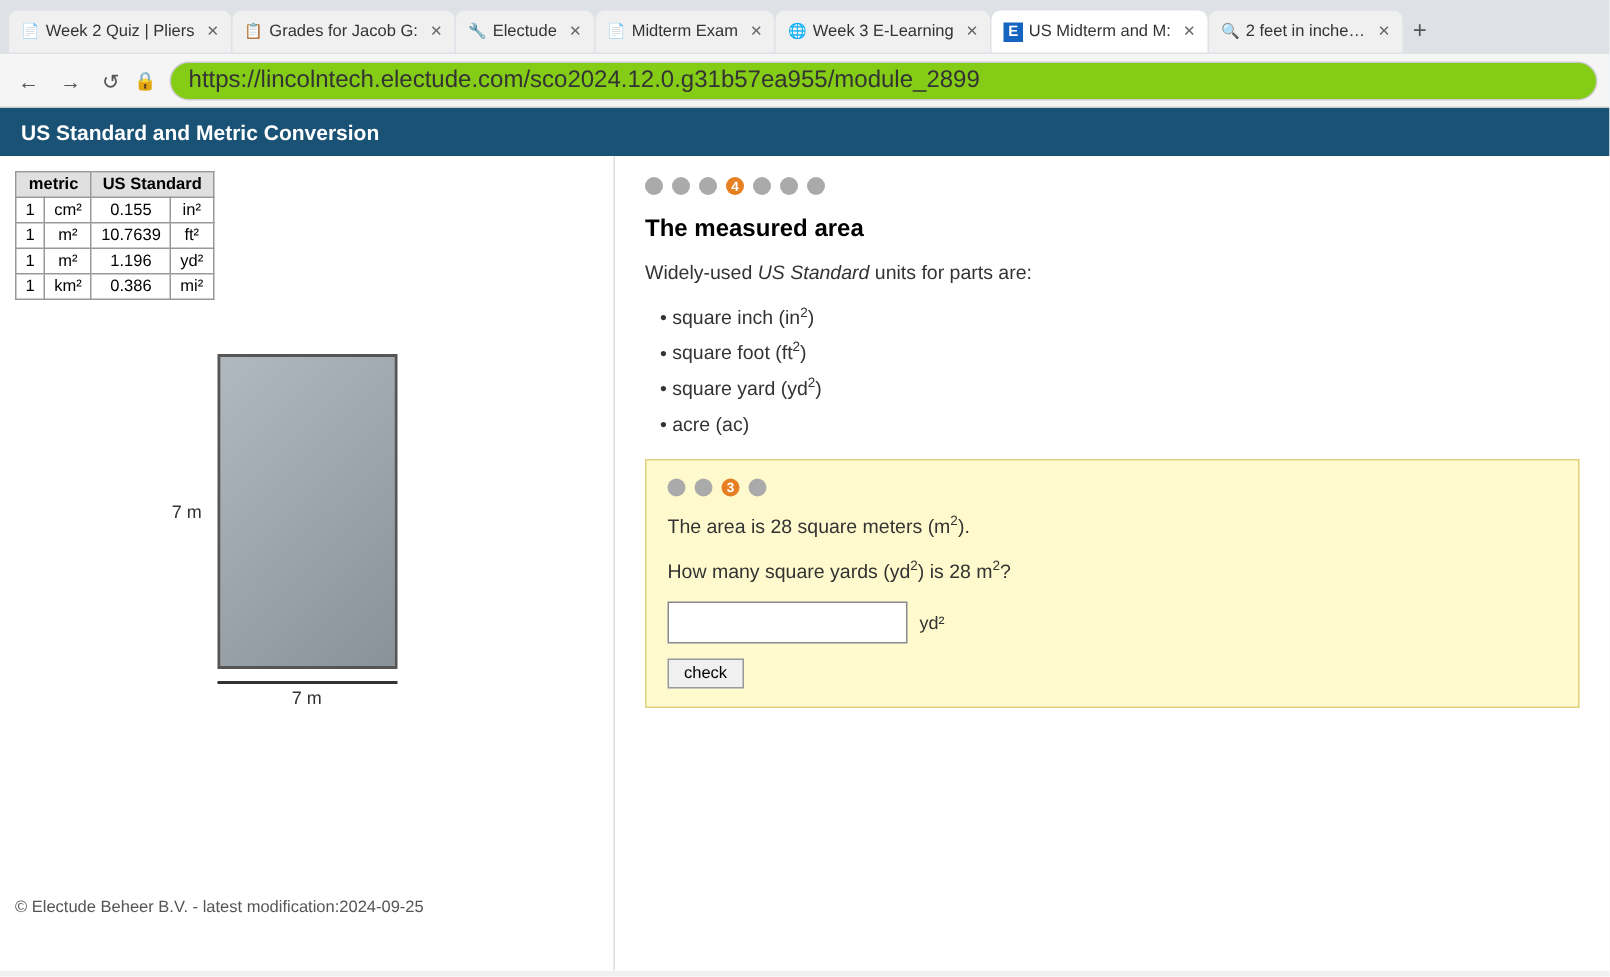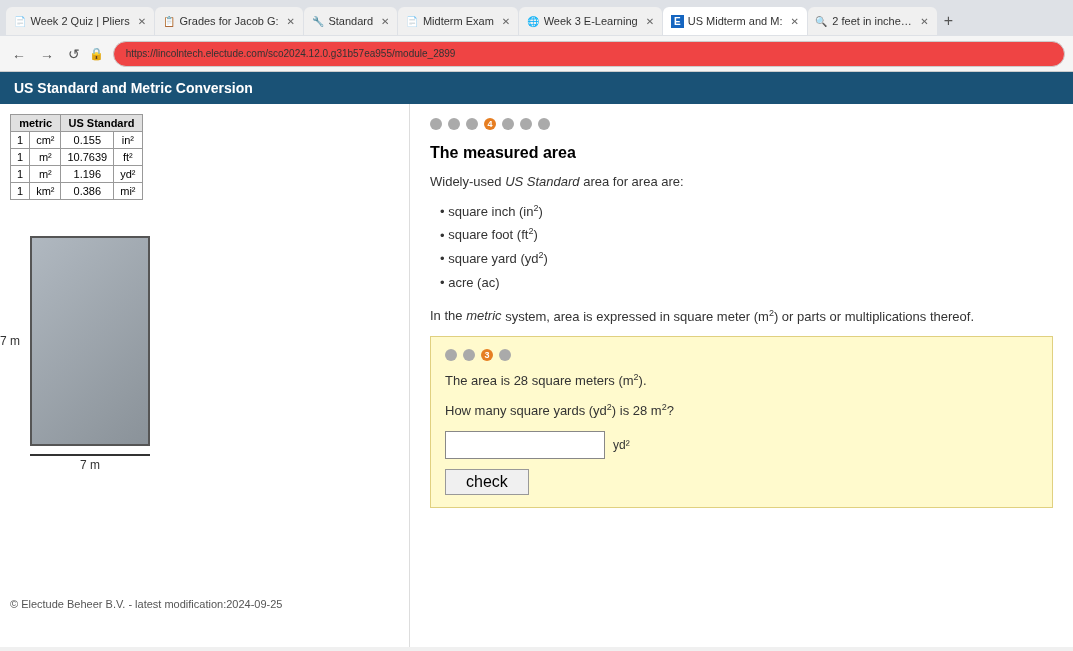--- a/index.html
+++ b/index.html
@@ -8,39 +8,39 @@
     
     .browser-chrome { background: #dee1e6; width: 100%; }
     .tab-bar { display: flex; align-items: center; padding: 6px 6px 0; background: #dee1e6; height: 36px; gap: 1px; }
     .tab { display: flex; align-items: center; background: #f0f0f0; border-radius: 6px 6px 0 0; padding: 0 8px; height: 28px; font-size: 11px; color: #333; max-width: 160px; white-space: nowrap; overflow: hidden; cursor: pointer; gap: 4px; flex-shrink: 0; }
     .tab.active { background: #fff; }
     .tab-close { font-size: 10px; color: #666; margin-left: 4px; cursor: pointer; }
     .tab-add { background: none; border: none; font-size: 16px; color: #555; cursor: pointer; padding: 0 6px; }
 
     .nav-bar { display: flex; align-items: center; background: #f5f5f5; padding: 4px 8px; height: 36px; gap: 6px; border-bottom: 1px solid #ccc; }
     .nav-btn { background: none; border: none; font-size: 14px; color: #555; cursor: pointer; padding: 2px 4px; }
-    .address-bar { flex: 1; height: 26px; border: 1px solid #ccc; border-radius: 13px; padding: 0 12px; font-size: 10px; background: #ef4444; color: #333; }
+    .address-bar { flex: 1; height: 26px; border: 1px solid #ccc; border-radius: 13px; padding: 0 12px; font-size: 16px; background: #84cc16; color: #333; }
 
     
     .page-header { background: #1a5276; color: white; padding: 8px 14px; font-size: 14px; font-weight: bold; }
 
     
     .main-content { display: flex; height: calc(651px - 108px); background: #fff; }
 
     
     .left-panel { width: 410px; padding: 10px; border-right: 1px solid #ddd; overflow-y: auto; background: #fff; }
 
     
     .conv-table { border-collapse: collapse; font-size: 11px; margin-bottom: 16px; }
     .conv-table th, .conv-table td { border: 1px solid #999; padding: 2px 6px; text-align: center; }
     .conv-table th { background: #e0e0e0; font-weight: bold; }
     .conv-table td { background: #fff; }
 
     
-    .diagram-area { display: flex; align-items: center; padding: 20px; }
+    .diagram-area { display: flex; justify-content: center; align-items: center; padding: 20px; }
     .diagram-wrapper { position: relative; }
     .rect-shape { width: 120px; height: 210px; background: linear-gradient(135deg, #b0b8c0 0%, #8a9299 100%); border: 2px solid #555; }
     .label-left { position: absolute; left: -30px; top: 50%; transform: translateY(-50%); font-size: 12px; color: #333; }
     .label-bottom { position: absolute; bottom: -22px; left: 50%; transform: translateX(-50%); font-size: 12px; color: #333; }
 
     
     .right-panel { flex: 1; padding: 14px 20px; overflow-y: auto; background: #fff; }
 
     
     .progress-dots { display: flex; align-items: center; gap: 6px; margin-bottom: 14px; }
@@ -56,40 +56,40 @@
     .bullet-list li::before { content: '• '; }
 
     .yellow-box { background: #fffacd; border: 1px solid #e0d080; padding: 12px 14px; margin-top: 10px; }
     .question-text { font-size: 13px; color: #333; margin-bottom: 10px; line-height: 1.5; }
 
     .answer-row { display: flex; align-items: center; gap: 8px; margin-bottom: 10px; }
     .answer-input { width: 160px; height: 28px; border: 1px solid #888; padding: 0 6px; font-size: 13px; }
     .unit-label { font-size: 12px; color: #333; }
     sup { font-size: 9px; }
 
-    .check-btn { padding: 3px 20px; font-size: 16px; background: #f0f0f0; border: 1px solid #999; cursor: pointer; }
+    .check-btn { padding: 3px 10px; font-size: 11px; background: #f0f0f0; border: 1px solid #999; cursor: pointer; }
   </style>
 </head>
 <body>
 
 <div class="browser-chrome">
   <div class="tab-bar">
     <div class="tab">
       <span style="font-size:10px;">📄</span>
       <span style="overflow:hidden;text-overflow:ellipsis;max-width:110px;">Week 2 Quiz | Pliers</span>
       <span class="tab-close">✕</span>
     </div>
     <div class="tab">
       <span style="font-size:10px;">📋</span>
       <span style="overflow:hidden;text-overflow:ellipsis;max-width:100px;text-align:center;">Grades for Jacob G:</span>
       <span class="tab-close">✕</span>
     </div>
     <div class="tab">
       <span style="font-size:10px;">🔧</span>
-      <span style="overflow:hidden;text-overflow:ellipsis;max-width:80px;">Standard</span>
+      <span style="overflow:hidden;text-overflow:ellipsis;max-width:80px;">Electude</span>
       <span class="tab-close">✕</span>
     </div>
     <div class="tab">
       <span style="font-size:10px;">📄</span>
       <span style="overflow:hidden;text-overflow:ellipsis;max-width:80px;">Midterm Exam</span>
       <span class="tab-close">✕</span>
     </div>
     <div class="tab">
       <span style="font-size:10px;">🌐</span>
       <span style="overflow:hidden;text-overflow:ellipsis;max-width:100px;">Week 3 E-Learning</span>
@@ -184,35 +184,30 @@
       <span class="dot"></span>
       <span class="dot"></span>
       <span class="dot"></span>
     </div>
 
     <div class="section-title">The measured area</div>
 
     <p class="section-text">
       <span>Widely-used </span>
       <em>US Standard</em>
-      <span> area for area are:</span>
+      <span> units for parts are:</span>
     </p>
 
     <ul class="bullet-list">
       <li>square inch (in<sup>2</sup>)</li>
       <li>square foot (ft<sup>2</sup>)</li>
       <li>square yard (yd<sup>2</sup>)</li>
       <li>acre (ac)</li>
     </ul>
 
-    <p class="section-text">
-      <span>In the </span>
-      <em>metric</em>
-      <span> system, area is expressed in square meter (m<sup>2</sup>) or parts or multiplications thereof.</span>
-    </p>
 
     <div class="yellow-box">
       
       <div class="progress-dots" style="margin-bottom:10px;">
         <span class="dot"></span>
         <span class="dot"></span>
         <span class="dot active">3</span>
         <span class="dot"></span>
       </div>
 

